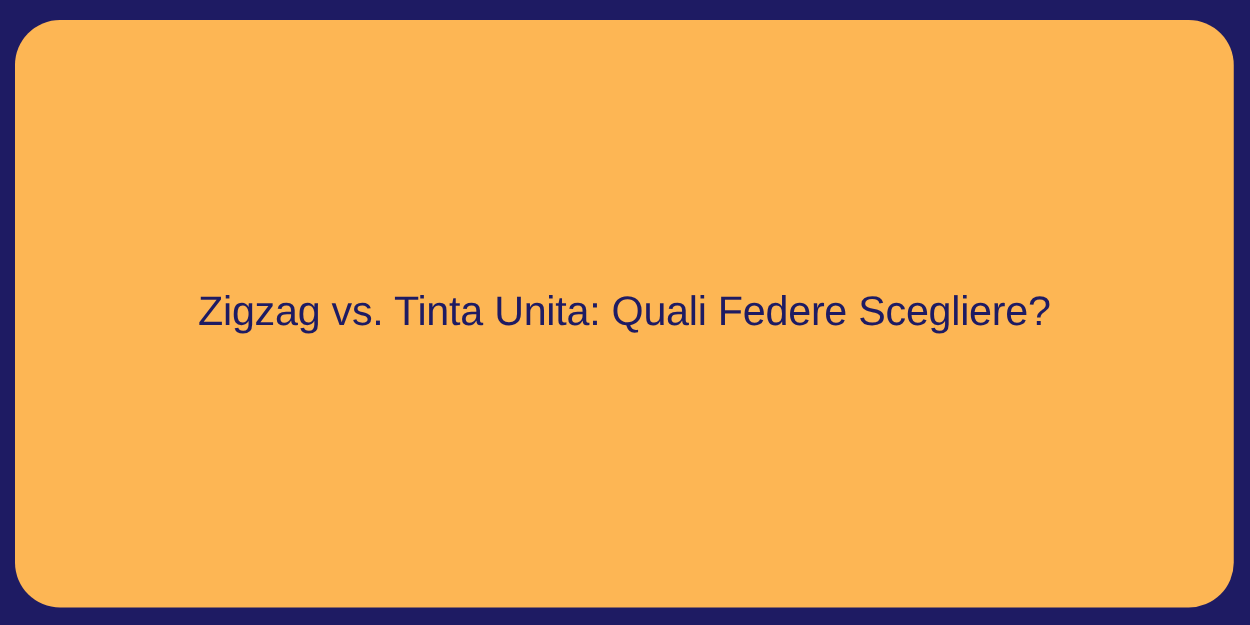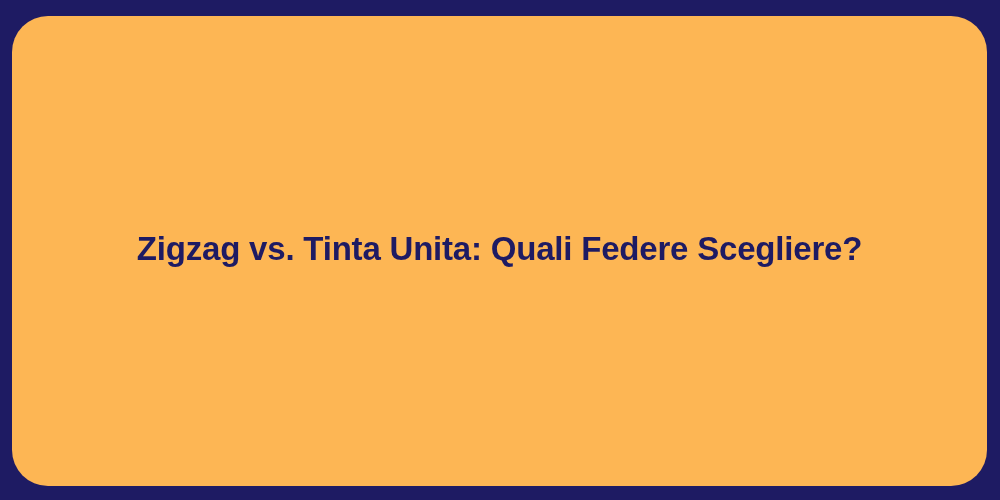--- a/index.html
+++ b/index.html
@@ -35,21 +35,21 @@
     border-radius: 36px;
     display: flex;
     align-items: center;
     justify-content: center;
     box-sizing: border-box;
   }
 
   #banner-title {
     font-family: "Liberation Sans", sans-serif;
     font-size: 33px;
-    font-weight: bold;
+    font-weight: normal;
     color: #1e1b63;
     letter-spacing: -0.2px;
     text-align: center;
     line-height: 1.2;
     margin: 0;
     padding: 0 40px;
     position: relative;
     top: -2px;
     white-space: nowrap;
   }

